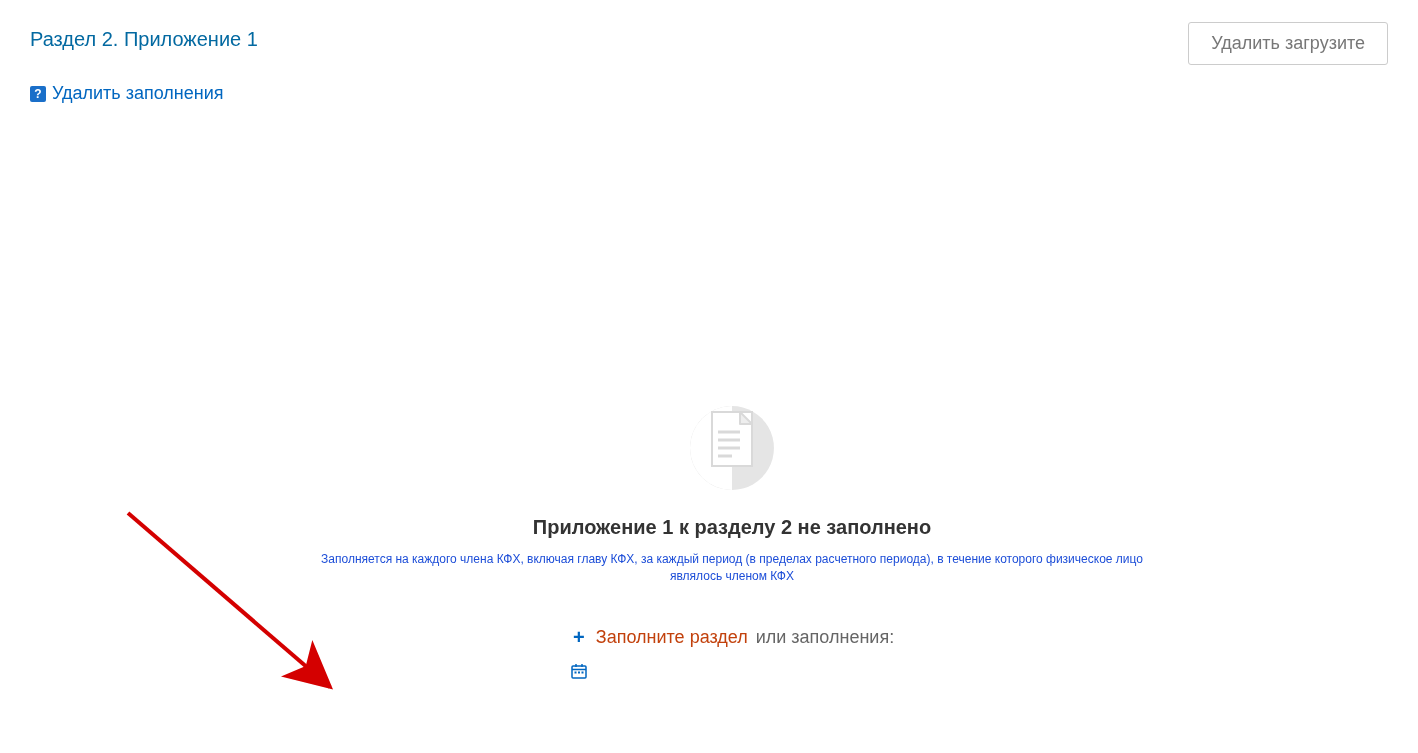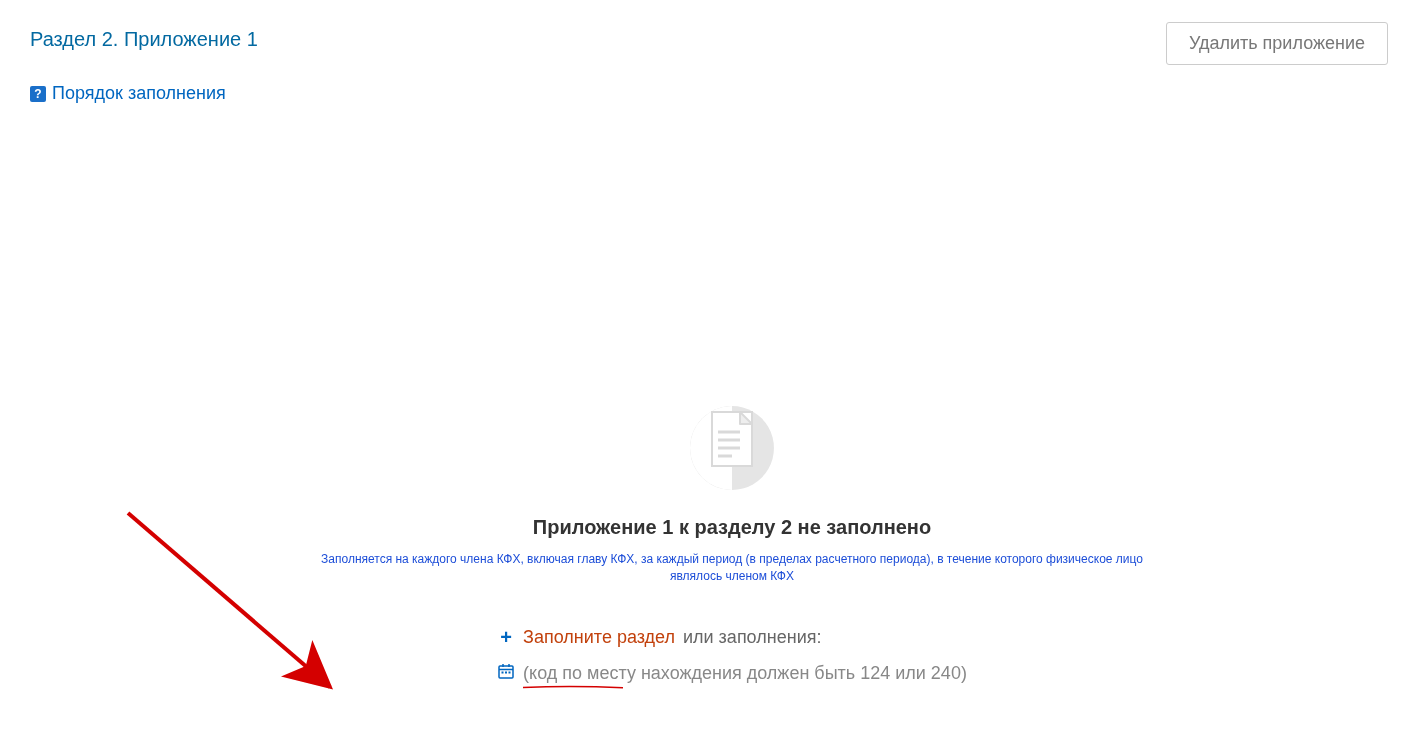--- a/index.html
+++ b/index.html
@@ -144,27 +144,27 @@
     pointer-events: none;
   }
 </style>
 </head>
 <body>
 
 <div class="page">
 
   <div class="top-row">
     <div class="section-label">Раздел 2. Приложение 1</div>
-    <button class="delete-btn">Удалить приложение</button>
+    <button class="delete-btn">Удалить загрузите</button>
   </div>
 
 
   <a class="help-link">
     <span class="help-icon">?</span>
-    <span>Порядок заполнения</span>
+    <span>Удалить заполнения</span>
   </a>
 
   <div class="empty-block">
     <div class="doc-icon">
       <svg viewBox="0 0 100 100" width="100" height="100">
         <path d="M50 8 A42 42 0 1 1 49.9 8 Z" fill="#e5e5e5"></path>
         <path d="M50 8 A42 42 0 0 0 50 92 L50 50 Z" fill="#fff"></path>
         <rect x="30" y="14" width="40" height="54" fill="#fff" stroke="#d9d9d9" stroke-width="2"></rect>
         <path d="M58 14 L70 26 L58 26 Z" fill="#eee" stroke="#d9d9d9" stroke-width="2" stroke-linejoin="round"></path>
         <line x1="36" y1="34" x2="58" y2="34" stroke="#d9d9d9" stroke-width="3"></line>
@@ -187,26 +187,20 @@
           <svg width="16" height="16" viewBox="0 0 16 16">
             <rect x="1" y="3" width="14" height="12" rx="1" fill="none" stroke="#0066c0" stroke-width="1.5"></rect>
             <line x1="1" y1="6.5" x2="15" y2="6.5" stroke="#0066c0" stroke-width="1.5"></line>
             <line x1="5" y1="1" x2="5" y2="4" stroke="#0066c0" stroke-width="1.5"></line>
             <line x1="11" y1="1" x2="11" y2="4" stroke="#0066c0" stroke-width="1.5"></line>
             <rect x="3.5" y="8.5" width="2" height="2" fill="#0066c0"></rect>
             <rect x="7" y="8.5" width="2" height="2" fill="#0066c0"></rect>
             <rect x="10.5" y="8.5" width="2" height="2" fill="#0066c0"></rect>
           </svg>
         </span>
-        <span class="paren-text">
-          <span>(код по месту нахождения должен быть 124 или 240)</span>
-          <svg class="underline-red" preserveAspectRatio="none" viewBox="0 0 100 5">
-            <path d="M0 2.5 Q 50 0.5 100 2.8" stroke="#d40000" stroke-width="1.6" fill="none"></path>
-          </svg>
-        </span>
       </div>
     </div>
   </div>
 
   <svg class="arrow-svg" viewBox="0 0 230 200">
     <defs>
       <marker id="ah" markerWidth="14" markerHeight="14" refX="11" refY="6" orient="auto">
         <path d="M0,0 L12,6 L0,12 L3,6 Z" fill="#d40000"></path>
       </marker>
     </defs>

